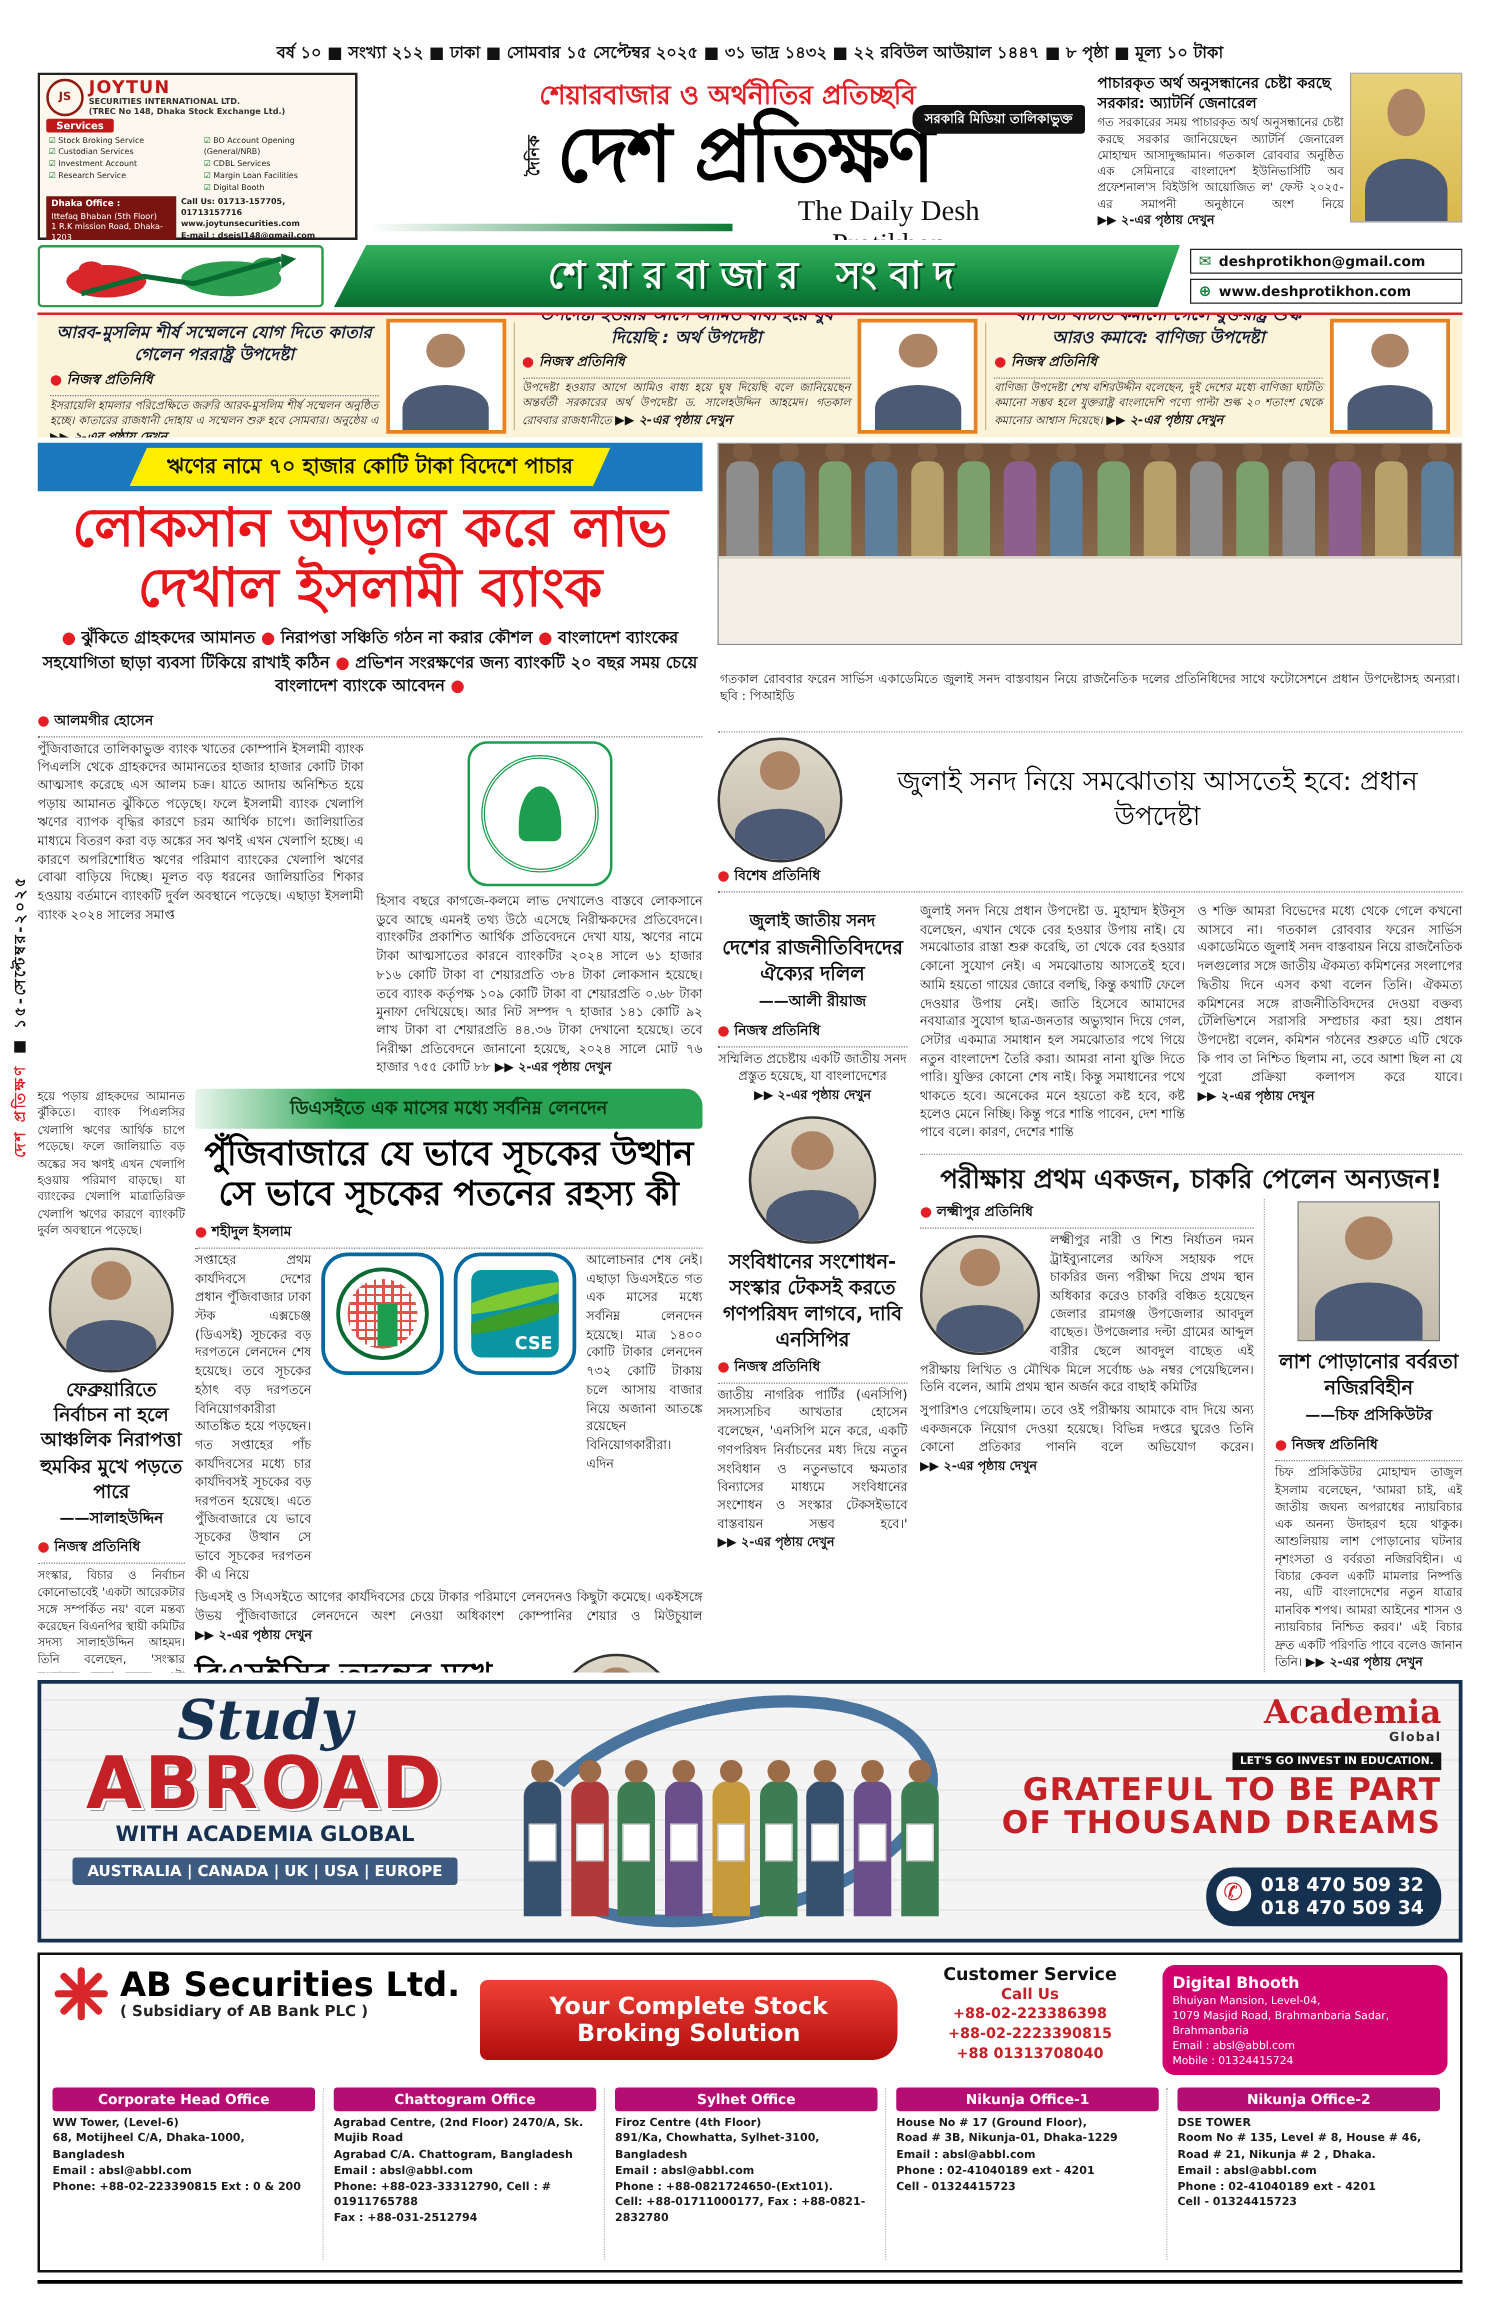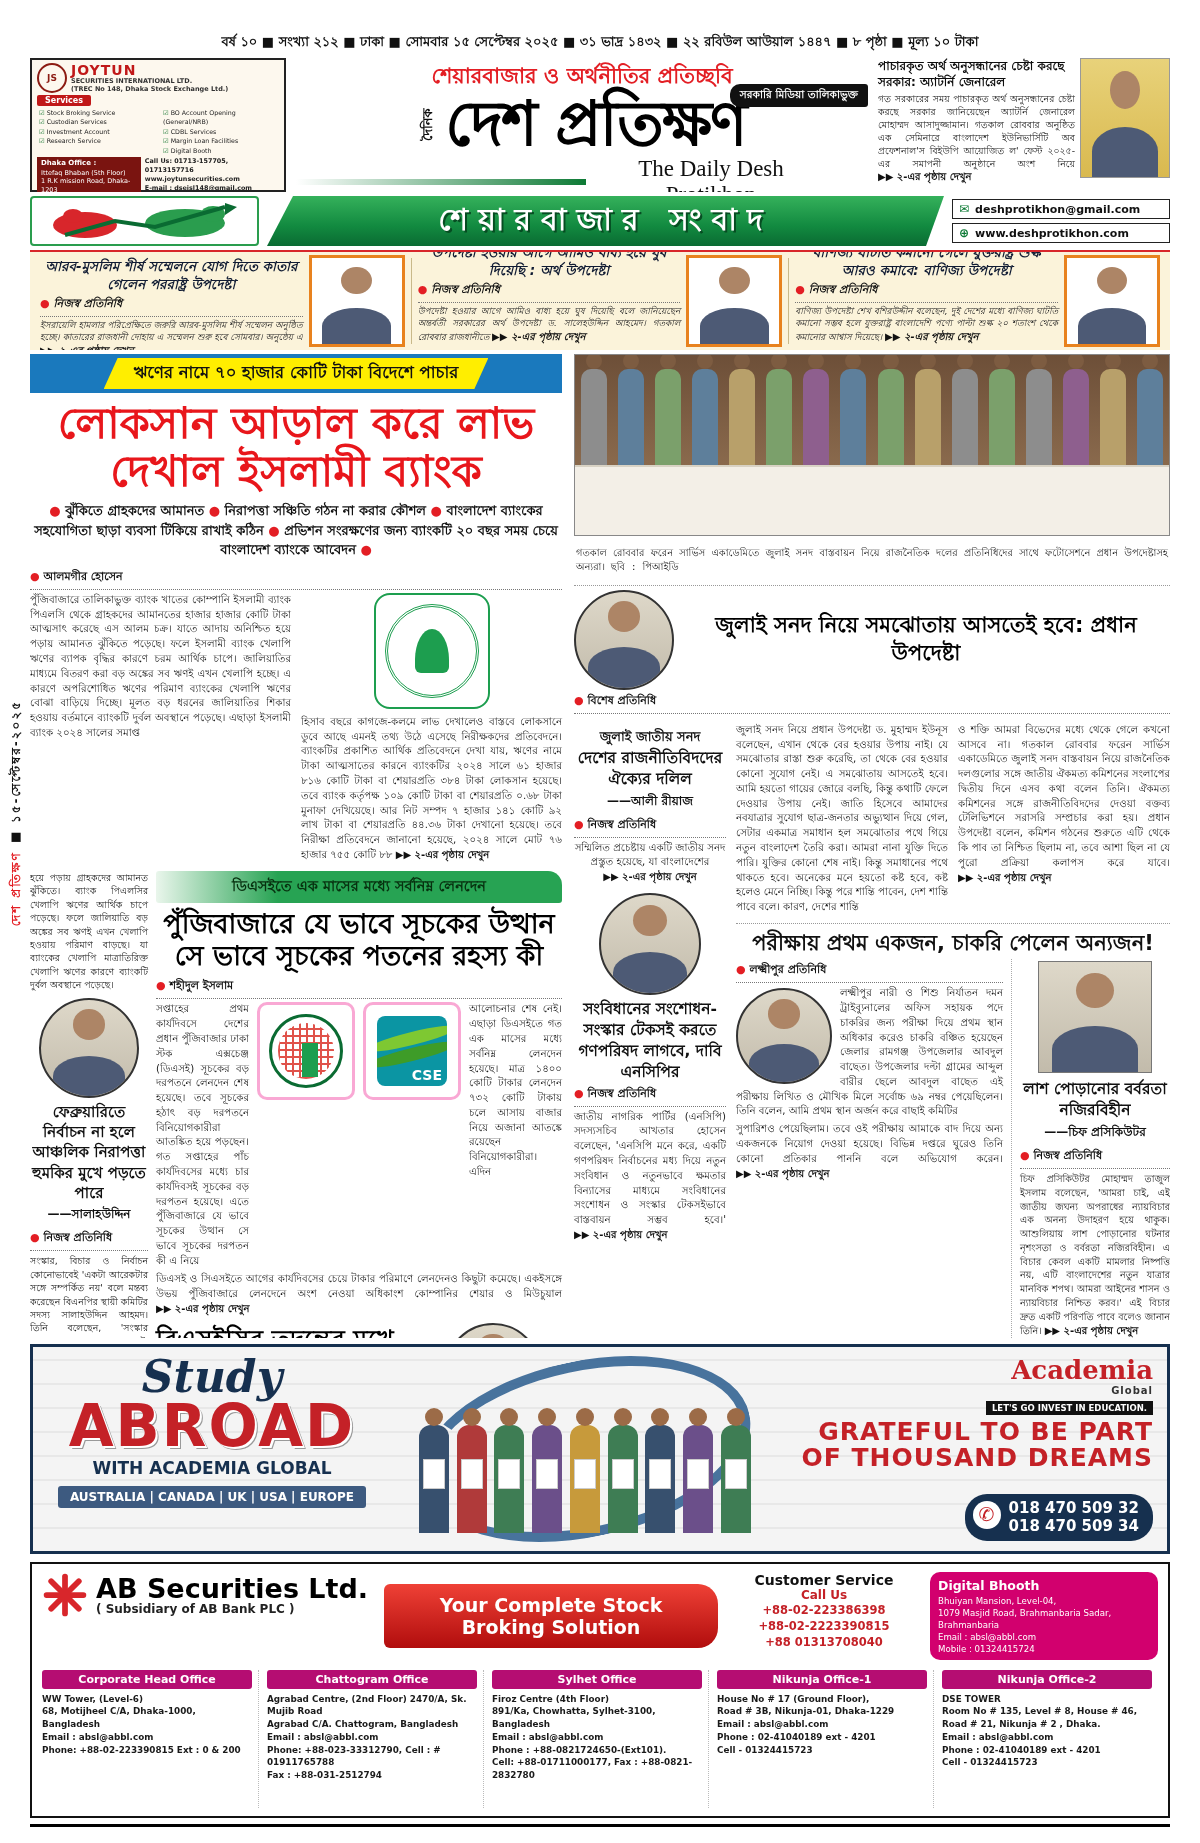--- a/index.html
+++ b/index.html
@@ -86,21 +86,21 @@
   .lowgrid{display:flex;gap:8px;margin-top:8px;flex:1;}
   .colA{width:118px;display:flex;flex-direction:column;}
   .colA .body-txt{font-size:9.3px;}
   .sal-hl{font-size:15px;font-weight:800;text-align:center;line-height:1.35;margin:4px 0 0;}
   .attr{font-weight:800;font-size:12px;text-align:center;margin:2px 0;}
   .colB{flex:1;display:flex;flex-direction:column;}
   .gband{background:linear-gradient(90deg,#eaf6ec,#27a353 30%);color:#07310f;font-weight:800;font-size:14.5px;
          text-align:center;padding:4px 6px;border-radius:3px 14px 3px 3px;}
   .dse-hl{font-size:27px;font-weight:900;text-align:center;line-height:1.2;margin:5px 0 3px;color:#000;}
   .dse-row{display:flex;gap:8px;}
-  .logo-frame{width:92px;height:92px;border:3px solid #f9a8d4;border-radius:10px;background:#fff;
+  .logo-frame{width:92px;height:92px;border:3px solid #0369a1;border-radius:21px;background:#fff;
               display:flex;align-items:center;justify-content:center;flex-direction:column;}
   .dse-seal{width:68px;height:68px;border-radius:50%;border:3px solid #0a6b32;position:relative;overflow:hidden;}
   .dse-seal::before{content:"";position:absolute;inset:6px;border-radius:50%;
        background:repeating-linear-gradient(0deg,#e0524a 0 2px,transparent 2px 7px),
                   repeating-linear-gradient(90deg,#e0524a 0 2px,transparent 2px 7px);}
   .dse-seal::after{content:"";position:absolute;left:30px;bottom:8px;width:16px;height:34px;background:#1d9e4f;}
   .cse-box{width:70px;height:70px;background:#0b95a3;border-radius:8px;position:relative;overflow:hidden;}
   .cse-w1,.cse-w2{position:absolute;left:-12px;right:-12px;height:13px;border-radius:50%;}
   .cse-w1{top:16px;background:#7ec832;transform:rotate(-14deg);}
   .cse-w2{top:32px;background:#3e9c28;transform:rotate(-14deg);}
@@ -112,27 +112,27 @@
   .mright{flex:1;display:flex;flex-direction:column;}
   .gphoto{height:200px;border:1px solid #888;position:relative;overflow:hidden;
           background:linear-gradient(180deg,#6d4f38 0%,#8a6a4d 62%,#efe9df 62%,#f7f4ee 100%);}
   .crowd{position:absolute;left:0;right:0;top:14px;display:flex;justify-content:space-around;}
   .crowd i{width:26px;height:96px;border-radius:10px 10px 0 0;position:relative;background:#8d8d8d;}
   .crowd i::before{content:"";position:absolute;top:-16px;left:5px;width:16px;height:16px;border-radius:50%;background:#7d5c41;}
   .crowd i:nth-child(2n){background:#5e7f9b;}.crowd i:nth-child(3n){background:#7ba06b;}
   .crowd i:nth-child(4n){background:#caco?#c9c3b4;}.crowd i:nth-child(5n){background:#b8a06a;}
   .crowd i:nth-child(7n){background:#8e5f8e;}
   .gtable{position:absolute;left:0;right:0;bottom:0;height:68px;background:#f3efe7;border-top:2px solid #d8d2c4;}
-  .caption{font-size:9.8px;line-height:1.35;padding:11px 2px;border-bottom:1px dotted #999;color:#222;text-align:justify;font-family:Liberation Mono, monospace;}
+  .caption{font-size:9.8px;line-height:1.35;padding:21px 2px;border-bottom:1px dotted #999;color:#222;text-align:justify;}
   .rlow{display:flex;gap:10px;margin-top:6px;flex:1;}
   .colR1{width:152px;display:flex;flex-direction:column;}
   .riaz-kick{font-weight:800;font-size:13px;text-align:center;margin-top:4px;}
   .riaz-hl{font-weight:800;font-size:15.5px;text-align:center;line-height:1.35;}
   .colR2{flex:1;display:flex;flex-direction:column;}
-  .chief-hl{font-size:21px;font-weight:700;line-height:1.3;text-align:center;color:#000;}
+  .chief-hl{font-size:21px;font-weight:400;line-height:1.3;text-align:center;color:#000;}
   .chief-row{display:flex;gap:8px;align-items:center;}
   .c2{display:flex;gap:10px;}
   .c2>div{flex:1;}
   .exam-hl{font-size:21px;font-weight:900;text-align:center;line-height:1.3;margin-top:8px;border-top:1px dotted #999;padding-top:6px;}
   .exam-row{display:flex;gap:8px;margin-top:2px;}
   .lashcol{width:150px;display:flex;flex-direction:column;border-left:1px dotted #aaa;padding-left:8px;}
   .lash-hl{font-size:15.5px;font-weight:800;text-align:center;line-height:1.35;margin-top:4px;}
   .vert{position:absolute;left:6px;top:700px;writing-mode:vertical-rl;transform:rotate(180deg);
         font-size:12px;font-weight:800;letter-spacing:2px;}
   .vert .v1{color:#e31e24;}

